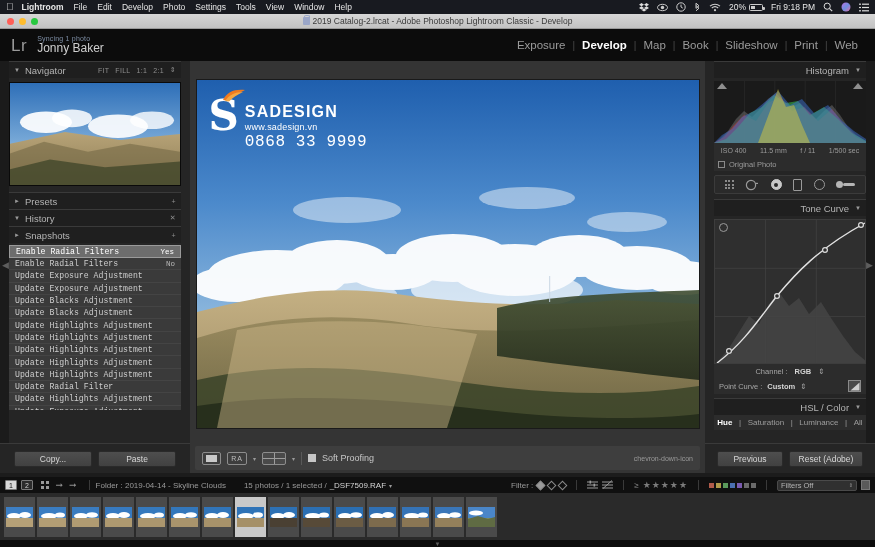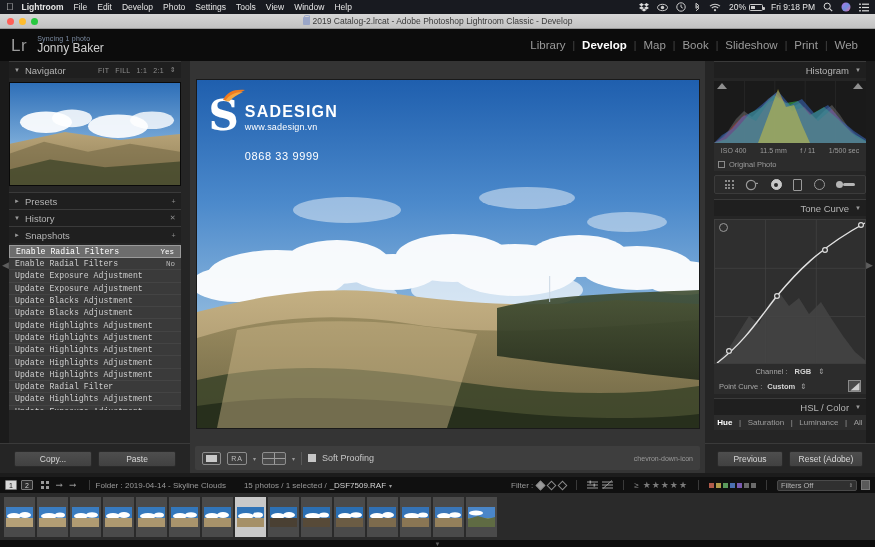--- a/index.html
+++ b/index.html
@@ -110,21 +110,21 @@
 
   
   .img-wrap { position:absolute; left:5px; right:5px; top:5px; bottom:32px; display:flex; align-items:center; justify-content:center; }
   .photo { position:relative; width:502px; height:348px; overflow:hidden; box-shadow:0 0 0 1px #1a1a1a; }
   .wm { position:absolute; left:12px; top:18px; display:flex; align-items:flex-start; }
   .wm .sglyph { font-family:"DejaVu Serif", serif; font-size:42px; color:#fff; line-height:.88; font-weight:bold; position:relative; }
   .wm .flame { position:absolute; left:13px; top:-9px; width:24px; height:13px; }
   .wm .txt { margin-left:6px; margin-top:6px; color:#fff; }
   .wm .t1 { font-size:16px; font-weight:bold; letter-spacing:1.2px; line-height:1; }
   .wm .t2 { font-size:9px; letter-spacing:.2px; margin-top:2px; }
-  .wm .t3 { font-size:11px; letter-spacing:.6px; margin-top:18px; }
+  .wm .t3 { font-size:16px; letter-spacing:.6px; margin-top:1px;font-family:Liberation Mono, monospace; }
 
   
   .ctoolbar {
     position:absolute; left:5px; right:5px; bottom:3px; height:24px;
     background:#3e3e3e; border-radius:2px; display:flex; align-items:center; padding:0 7px; gap:6px;
   }
   .tb-box { width:19px; height:13px; border:1px solid #8d8d8d; border-radius:2px; display:flex; align-items:center; justify-content:center; }
   .tb-box i { width:11px; height:7px; background:#c9c9c9; display:block; }
   .tb-ra { width:20px; height:13px; border:1px solid #8d8d8d; border-radius:2px; display:flex; font-size:7px; color:#bdbdbd; align-items:center; justify-content:center; letter-spacing:1px;}
   .tb-split { width:24px; height:13px; border:1px solid #8d8d8d; border-radius:2px; position:relative; background:#4a4a4a;}
@@ -281,21 +281,21 @@
     </span>
   </div>
 
   <div class="idbar">
     <span class="lr-logo">Lr</span>
     <span class="idtext">
       <div class="sync">Syncing 1 photo</div>
       <div class="user">Jonny Baker</div>
     </span>
     <span class="modules">
-      <span class="mod">Library</span>
+      <span class="mod">Exposure</span>
       <span class="sep">|</span>
       <span class="mod active">Develop</span>
       <span class="sep">|</span>
       <span class="mod">Map</span>
       <span class="sep">|</span>
       <span class="mod">Book</span>
       <span class="sep">|</span>
       <span class="mod">Slideshow</span>
       <span class="sep">|</span>
       <span class="mod">Print</span>

